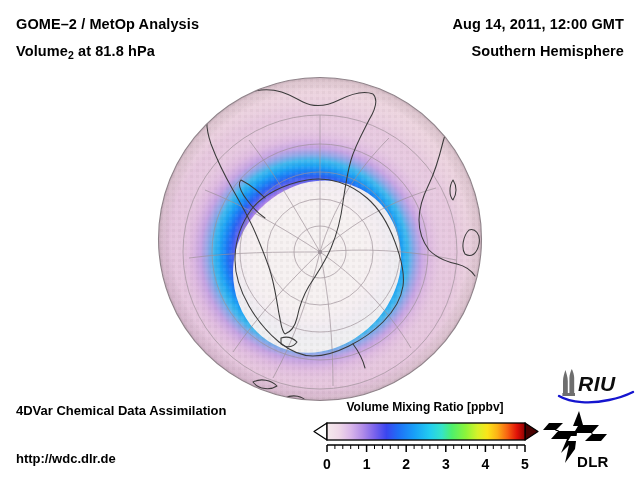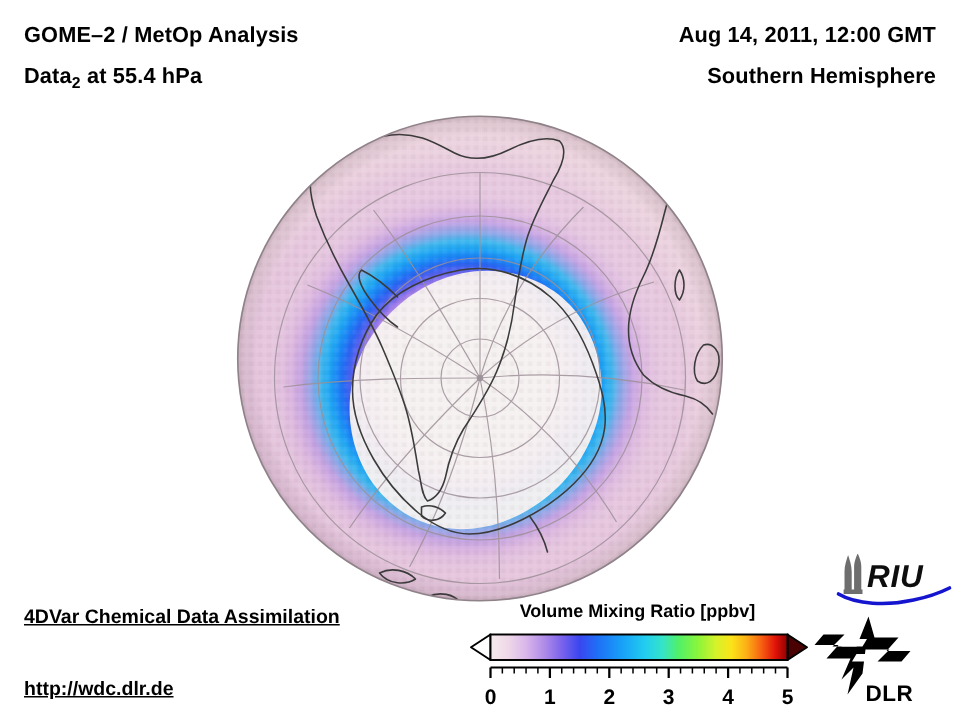--- a/index.html
+++ b/index.html
@@ -19,21 +19,21 @@
   #title-line2{left:16px;top:43px;}
   #date-line{right:16px;top:16px;text-align:right;}
   #hemi-line{right:16px;top:43px;text-align:right;}
   .sub{font-size:10.5px;vertical-align:-0.32em;font-weight:bold;}
 
   
   #globe-wrap{position:absolute;left:157px;top:76px;width:326px;height:326px;}
   #globe-svg{display:block;width:326px;height:326px;}
 
   
-  .foot{position:absolute;left:16px;font-weight:bold;font-size:13px;white-space:nowrap;text-decoration:underline;}
+  .foot{position:absolute;left:16px;font-weight:bold;font-size:13px;white-space:nowrap;}
   #foot1{top:403px;}
   #foot2{top:427px;}
   #foot3{top:451px;}
 
   
   #cb-title{position:absolute;left:310px;top:400px;width:230px;text-align:center;
             font-weight:bold;font-size:12px;white-space:nowrap;}
   #cb-wrap{position:absolute;left:310px;top:421px;width:232px;height:54px;}
   #cb-svg{display:block;width:232px;height:54px;}
 
@@ -42,21 +42,21 @@
   #dlr-logo{position:absolute;left:541px;top:409px;width:70px;height:62px;}
   .logo-svg{display:block;width:100%;height:100%;}
 </style>
 </head>
 <body>
 
 <div id="stage">
 
   <div class="hdr" id="title-line1">GOME–2 / MetOp Analysis</div>
 
-  <div class="hdr" id="title-line2"><span>Data</span><span class="sub">2</span><span> at 55.4 hPa</span></div>
+  <div class="hdr" id="title-line2"><span>Volume</span><span class="sub">2</span><span> at 81.8 hPa</span></div>
 
   <div class="hdr" id="date-line">Aug 14, 2011, 12:00 GMT</div>
 
   <div class="hdr" id="hemi-line">Southern Hemisphere</div>
 
   <div id="globe-wrap">
     <svg id="globe-svg" viewBox="0 0 326 326" xmlns="http://www.w3.org/2000/svg">
       <defs>
         <clipPath id="diskClip">
             <circle cx="163" cy="163" r="161.5"></circle>

